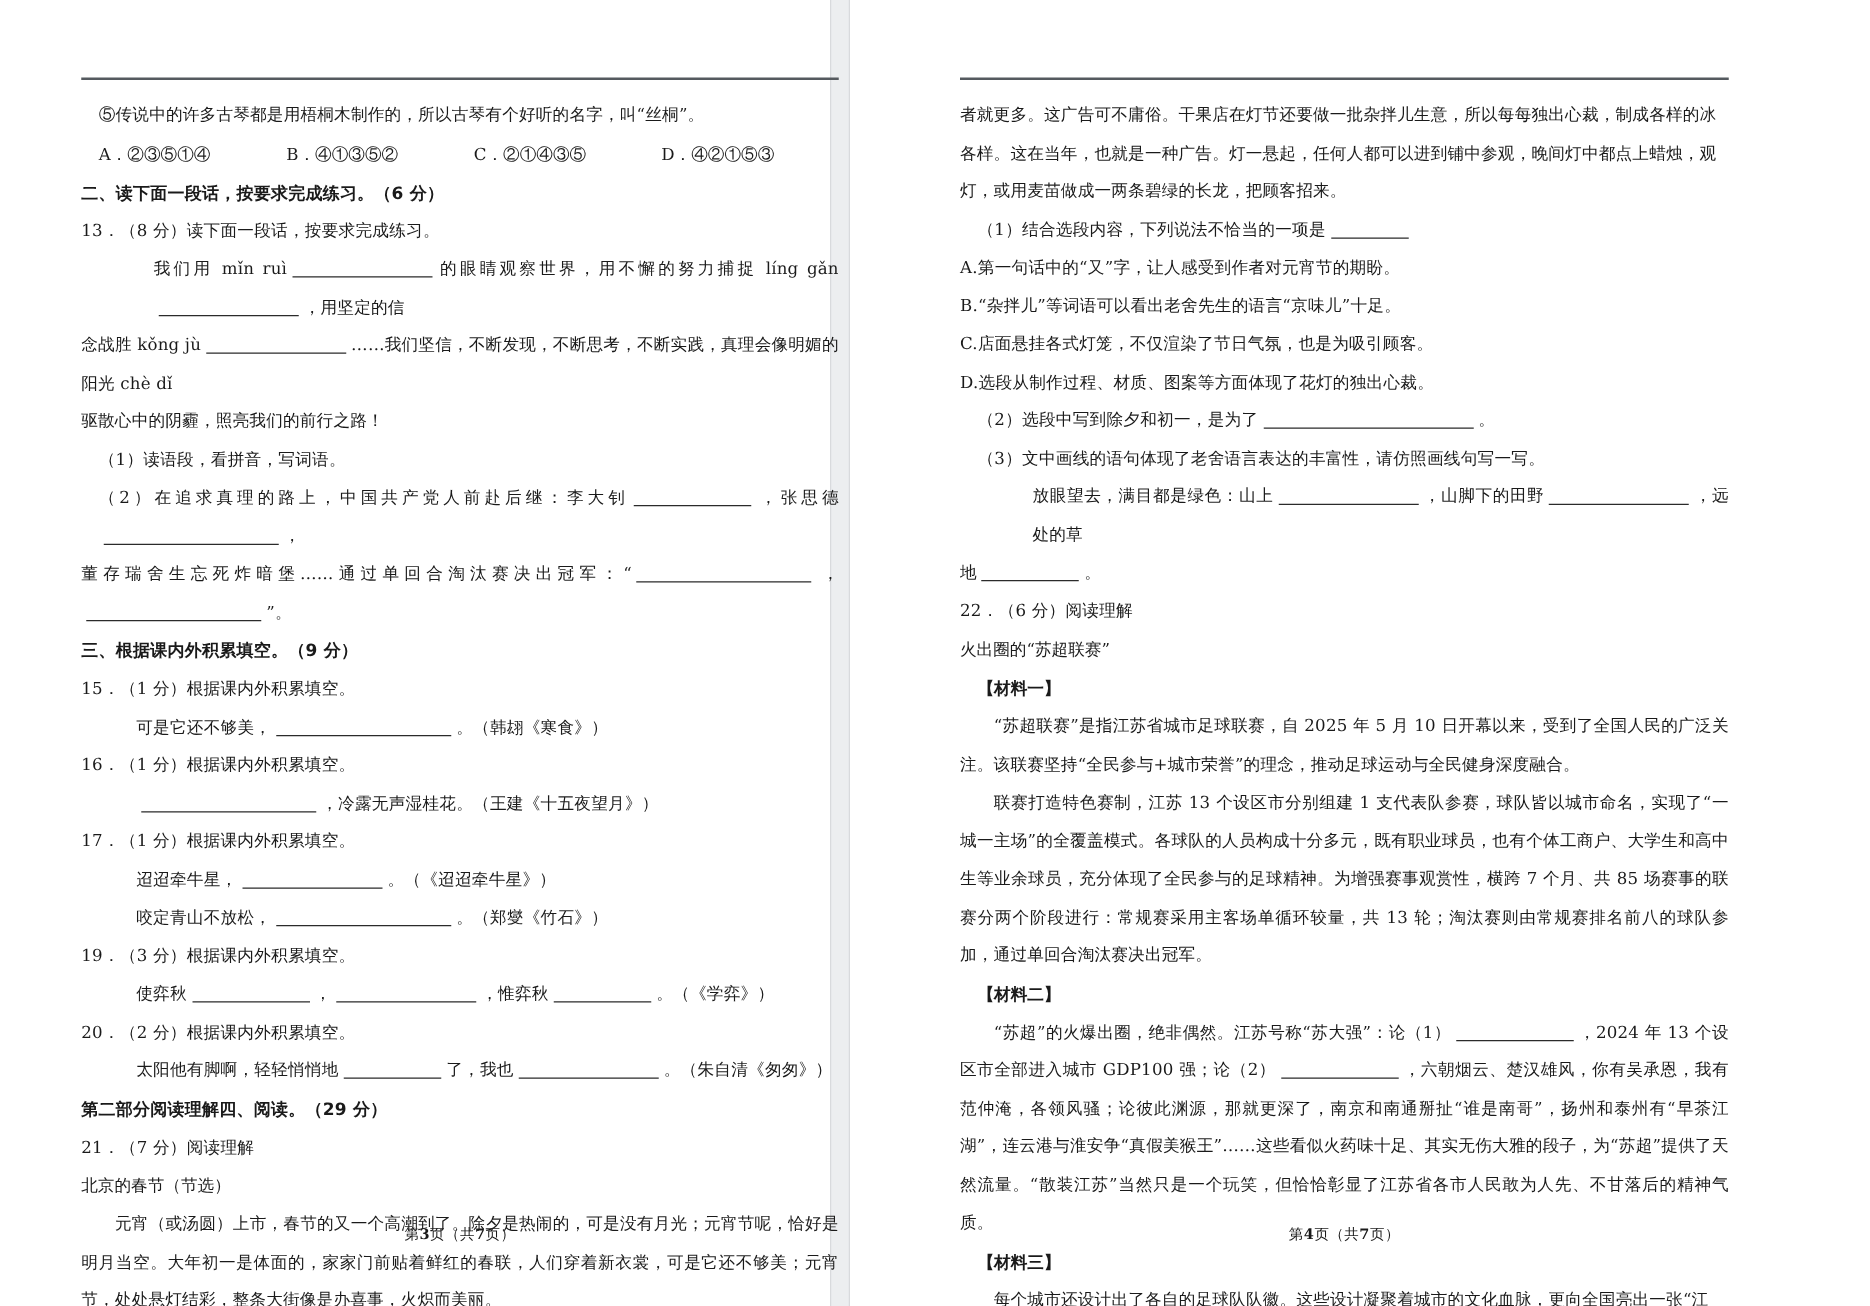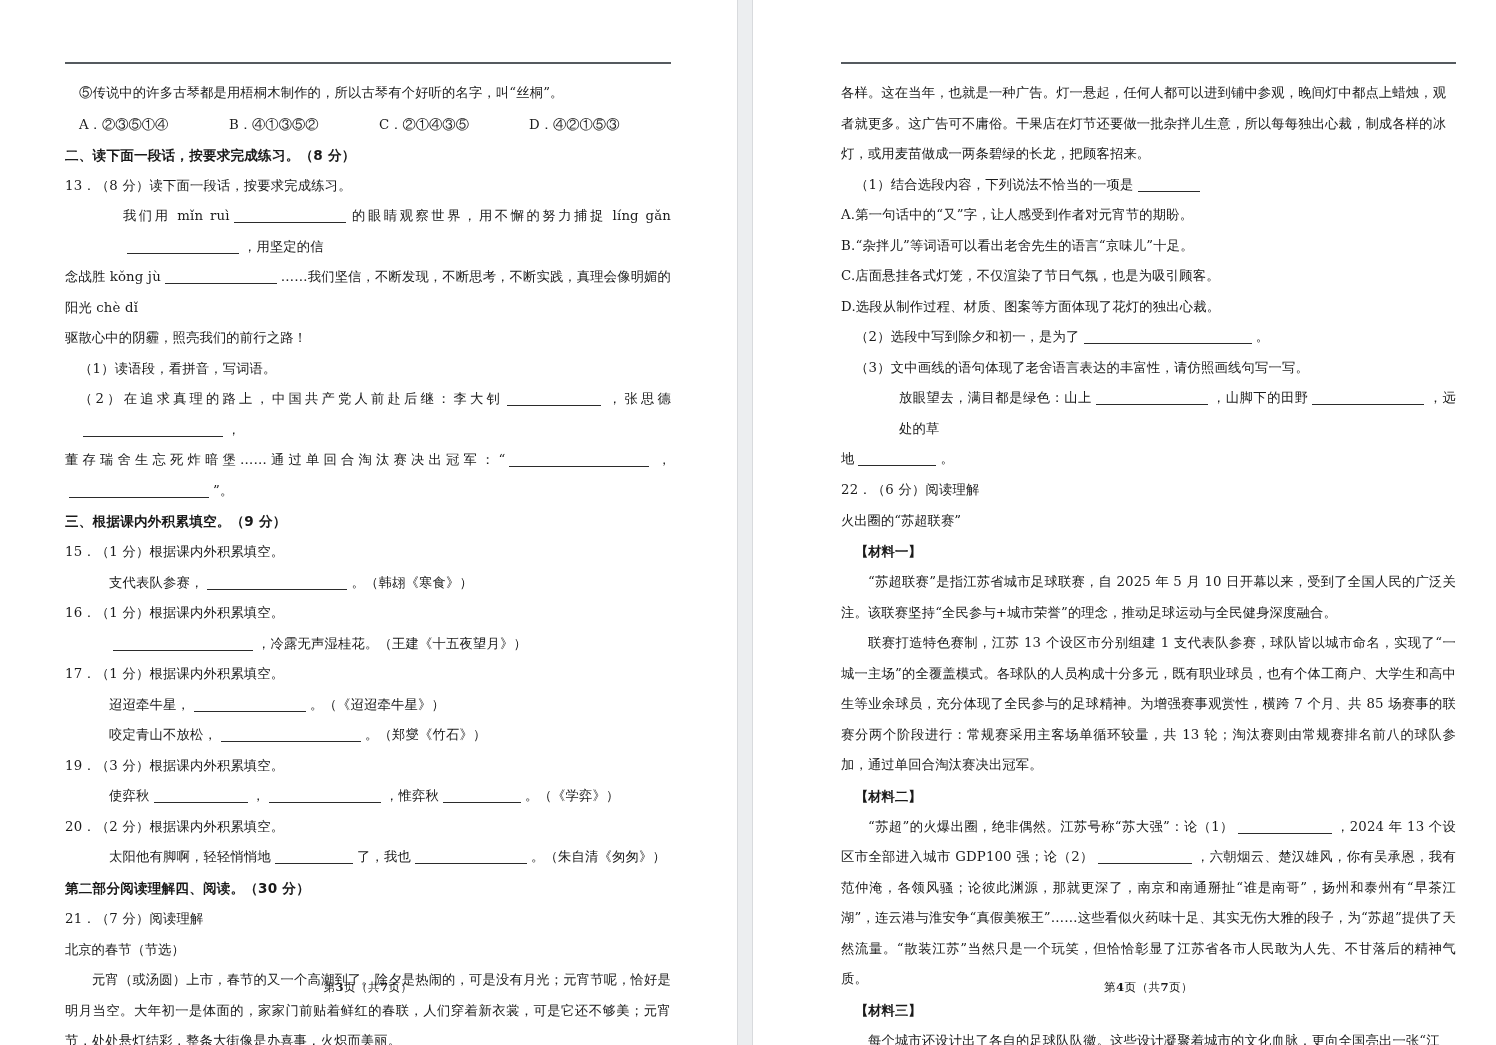--- a/index.html
+++ b/index.html
@@ -21,21 +21,21 @@
     width: 1496px;
     height: 1045px;
     background: #ffffff;
   }
   .page {
     position: relative;
     background: #ffffff;
     height: 1045px;
     box-sizing: border-box;
   }
-  .page-left  { width: 737px; }
+  .page-left  { width: 664px; }
   .gutter {
     width: 16px;
     height: 1045px;
     background: #eceef0;
     border-left: 1px solid #d8dadd;
     border-right: 1px solid #d8dadd;
     box-sizing: border-box;
     flex: 0 0 auto;
   }
   .page-right { width: 741px; }
@@ -147,56 +147,56 @@
       <div class="top-rule"></div>
 
       <div class="content">
 
         <div class="para indent1">⑤传说中的许多古琴都是用梧桐木制作的，所以古琴有个好听的名字，叫“丝桐”。</div>
 
         <div class="opts">
           <span class="opt opt-a">A．②③⑤①④</span><span class="opt opt-b">B．④①③⑤②</span><span class="opt opt-c">C．②①④③⑤</span><span class="opt opt-d">D．④②①⑤③</span>
         </div>
 
-        <div class="heading">二、读下面一段话，按要求完成练习。（8 分）</div>
+        <div class="heading">二、读下面一段话，按要求完成练习。（6 分）</div>
 
         <div class="line">13．（8 分）读下面一段话，按要求完成练习。</div>
 
         <div class="para indent3"><span>我们用 mǐn ruì</span><span class="blank b-xl"></span><span>的眼睛观察世界，用不懈的努力捕捉 líng gǎn</span><span class="blank b-xl"></span><span>，用坚定的信</span></div>
 
         <div class="para"><span>念战胜 kǒng jù</span><span class="blank b-xl"></span><span>……我们坚信，不断发现，不断思考，不断实践，真理会像明媚的阳光 chè dǐ</span></div>
 
         <div class="para">驱散心中的阴霾，照亮我们的前行之路！</div>
 
         <div class="line indent1">（1）读语段，看拼音，写词语。</div>
 
         <div class="para indent1"><span>（2）在追求真理的路上，中国共产党人前赴后继：李大钊</span><span class="blank b-l"></span><span>，张思德</span><span class="blank b-xxl"></span><span>，</span></div>
 
         <div class="para"><span>董存瑞舍生忘死炸暗堡……通过单回合淘汰赛决出冠军：“</span><span class="blank b-xxl"></span><span>，</span><span class="blank b-xxl"></span><span>”。</span></div>
 
         <div class="heading">三、根据课内外积累填空。（9 分）</div>
 
         <div class="line">15．（1 分）根据课内外积累填空。</div>
-        <div class="line indent2"><span>支代表队参赛，</span><span class="blank b-xxl"></span><span>。（韩翃《寒食》）</span></div>
+        <div class="line indent2"><span>可是它还不够美，</span><span class="blank b-xxl"></span><span>。（韩翃《寒食》）</span></div>
 
         <div class="line">16．（1 分）根据课内外积累填空。</div>
         <div class="line indent2"><span class="blank b-xxl"></span><span>，冷露无声湿桂花。（王建《十五夜望月》）</span></div>
 
         <div class="line">17．（1 分）根据课内外积累填空。</div>
         <div class="line indent2"><span>迢迢牵牛星，</span><span class="blank b-xl"></span><span>。（《迢迢牵牛星》）</span></div>
 
         <div class="line indent2"><span>咬定青山不放松，</span><span class="blank b-xxl"></span><span>。（郑燮《竹石》）</span></div>
 
         <div class="line">19．（3 分）根据课内外积累填空。</div>
         <div class="line indent2"><span>使弈秋</span><span class="blank b-l"></span><span>，</span><span class="blank b-xl"></span><span>，惟弈秋</span><span class="blank b-m"></span><span>。（《学弈》）</span></div>
 
         <div class="line">20．（2 分）根据课内外积累填空。</div>
         <div class="line indent2"><span>太阳他有脚啊，轻轻悄悄地</span><span class="blank b-m"></span><span>了，我也</span><span class="blank b-xl"></span><span>。（朱自清《匆匆》）</span></div>
 
-        <div class="heading">第二部分阅读理解四、阅读。（30 分）</div>
+        <div class="heading">第二部分阅读理解四、阅读。（29 分）</div>
 
         <div class="line">21．（7 分）阅读理解</div>
 
         <div class="centered">北京的春节（节选）</div>
 
         <div class="para" style="text-indent:27px;"><span>元宵（或汤圆）上市，春节的又一个高潮到了。除夕是热闹的，可是没有月光；元宵节呢，恰好是明月当空。大年初一是体面的，家家门前贴着鲜红的春联，人们穿着新衣裳，可是它还不够美；元宵节，处处悬灯结彩，整条大街像是办喜事，火炽而美丽。</span></div>
 
       </div>
 
       <div class="footer">
@@ -206,22 +206,22 @@
   </div>
 
   <div class="gutter"></div>
 
   <div class="page page-right">
     <div class="sheet">
       <div class="top-rule"></div>
 
       <div class="content">
 
+        <div class="para">者就更多。这广告可不庸俗。干果店在灯节还要做一批杂拌儿生意，所以每每独出心裁，制成各样的冰</div>
         <div class="para">各样。这在当年，也就是一种广告。灯一悬起，任何人都可以进到铺中参观，晚间灯中都点上蜡烛，观</div>
-        <div class="para">者就更多。这广告可不庸俗。干果店在灯节还要做一批杂拌儿生意，所以每每独出心裁，制成各样的冰</div>
         <div class="para">灯，或用麦苗做成一两条碧绿的长龙，把顾客招来。</div>
 
         <div class="line indent1"><span>（1）结合选段内容，下列说法不恰当的一项是</span><span class="blank b-s"></span></div>
 
         <div class="line">A.第一句话中的“又”字，让人感受到作者对元宵节的期盼。</div>
         <div class="line">B.“杂拌儿”等词语可以看出老舍先生的语言“京味儿”十足。</div>
         <div class="line">C.店面悬挂各式灯笼，不仅渲染了节日气氛，也是为吸引顾客。</div>
         <div class="line">D.选段从制作过程、材质、图案等方面体现了花灯的独出心裁。</div>
 
         <div class="line indent1"><span>（2）选段中写到除夕和初一，是为了</span><span class="blank" style="width:168px"></span><span>。</span></div>

